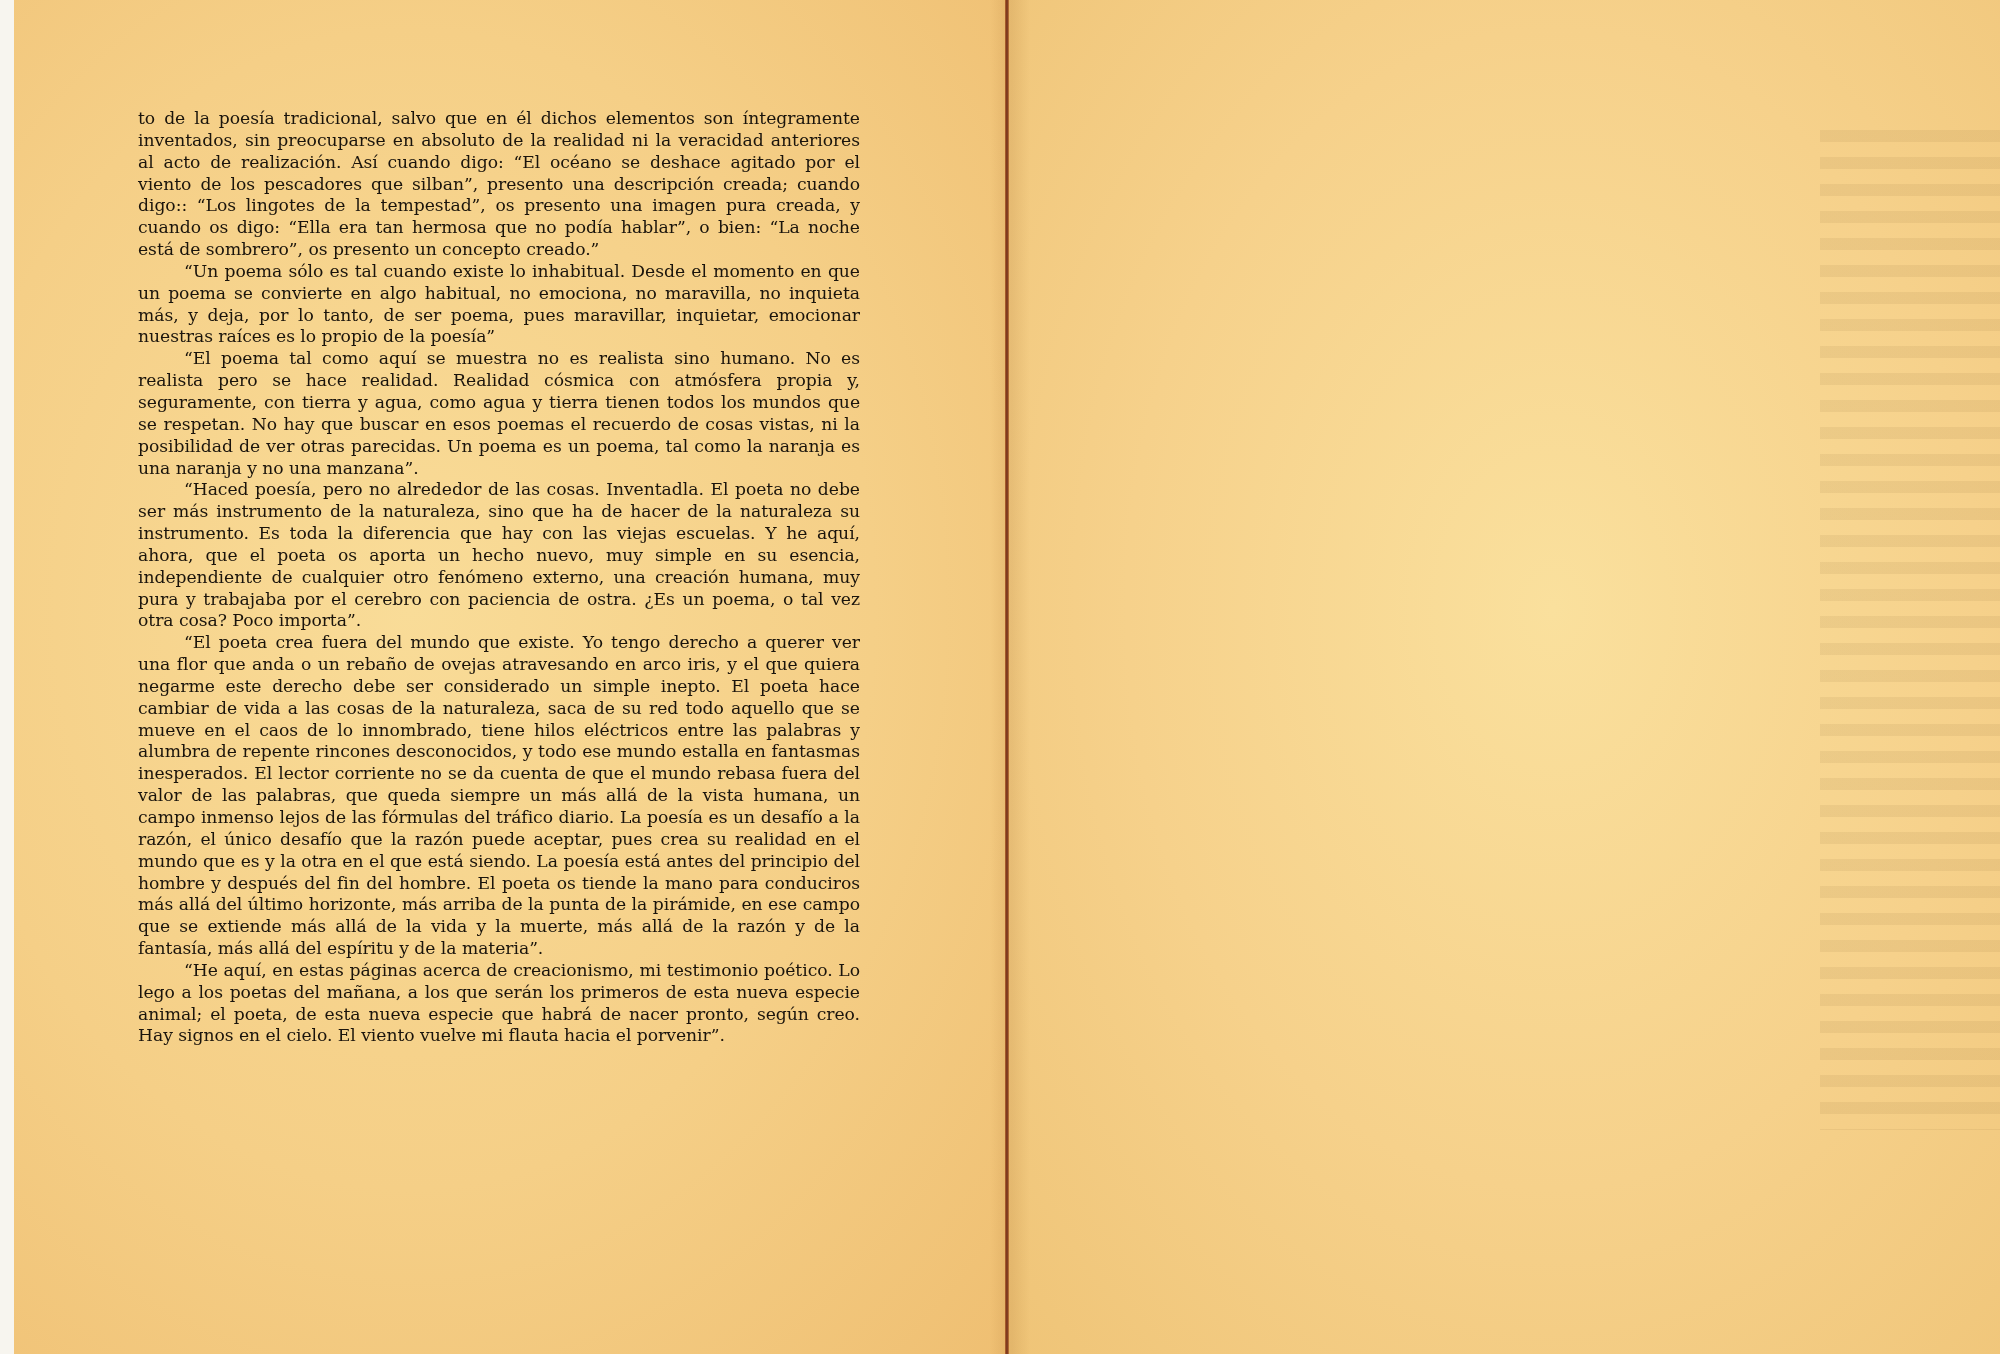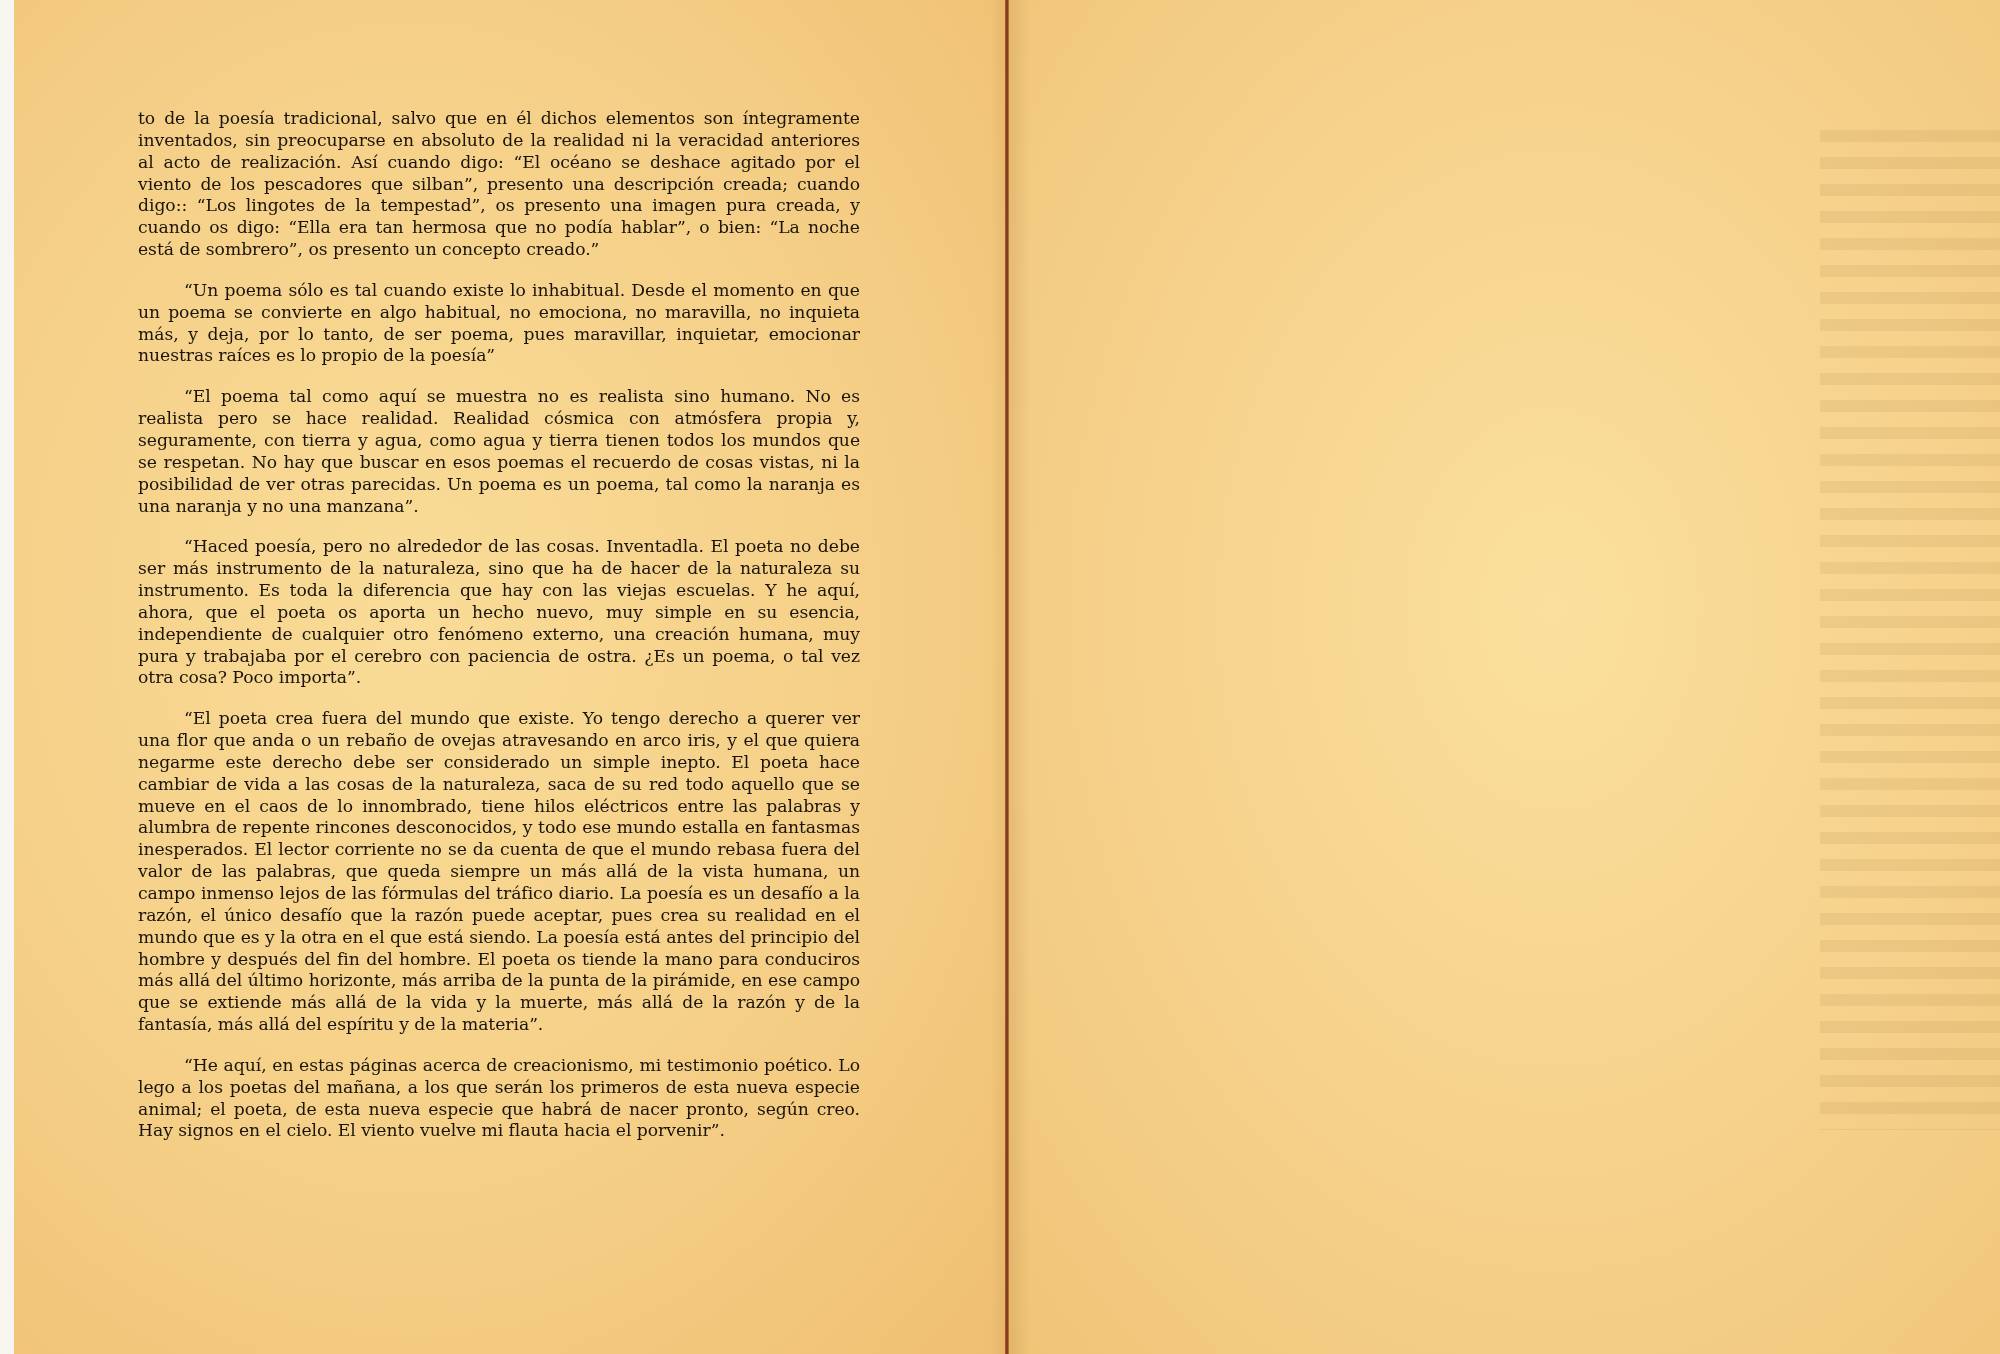--- a/index.html
+++ b/index.html
@@ -32,21 +32,21 @@
 
   
   .prose {
     position: absolute; left: 124px; top: 108px; width: 722px;
     font-family: "DejaVu Serif", "Liberation Serif", serif;
     font-size: 17.2px; line-height: 21.85px; color: #1a140c;
     text-align: justify; font-weight: 500;
     letter-spacing: -0.05px;
   }
   .prose p { margin: 0; }
-  .prose p.indent { text-indent: 46px; margin-top: 19px; }
+  .prose p.indent { text-indent: 46px; }
   .bleed {
     position: absolute; right: 0; top: 130px; width: 180px; height: 1000px;
     opacity: 0.08;
     background: repeating-linear-gradient(180deg, #6b4a1a 0 12px, transparent 12px 27px);
   }
 </style>
 </head>
 <body>
 
 <div class="spread">

